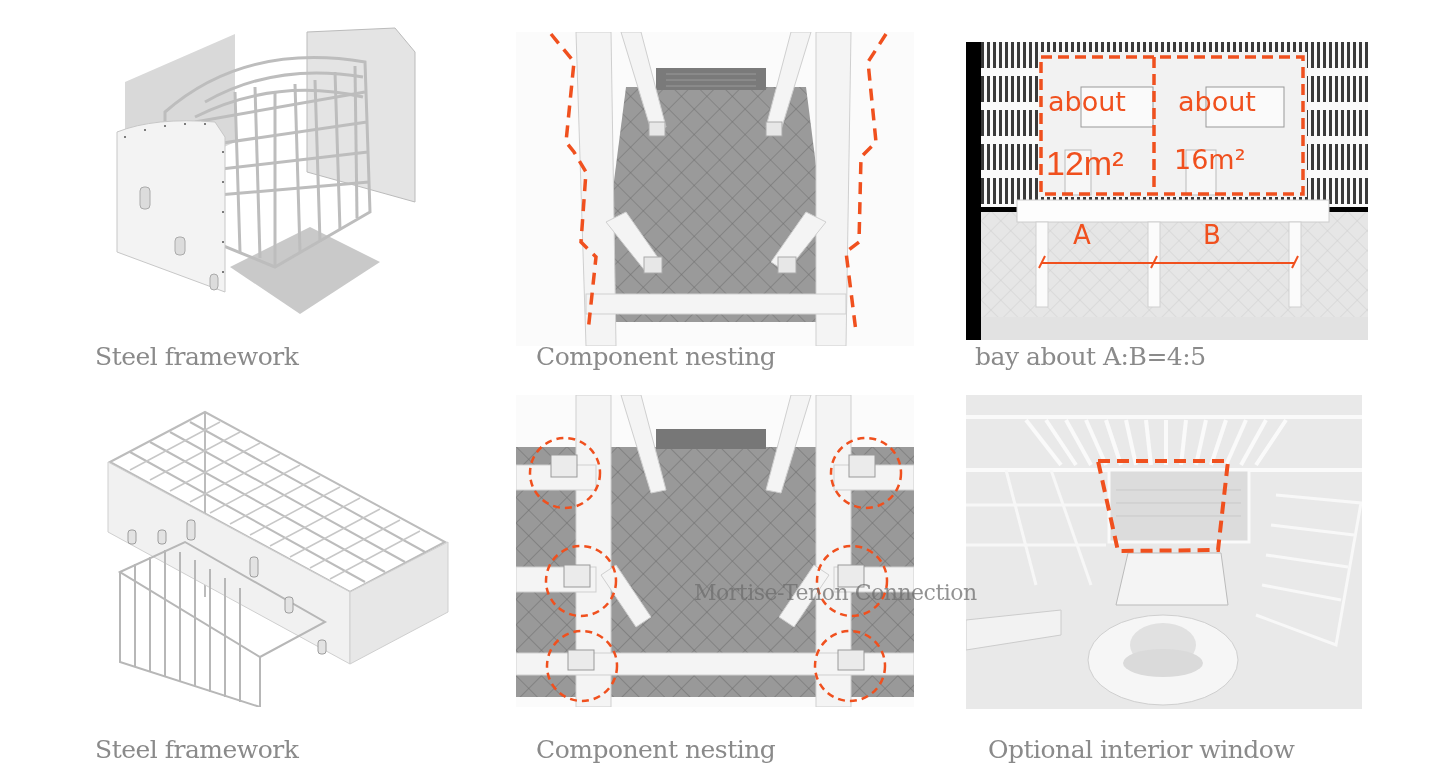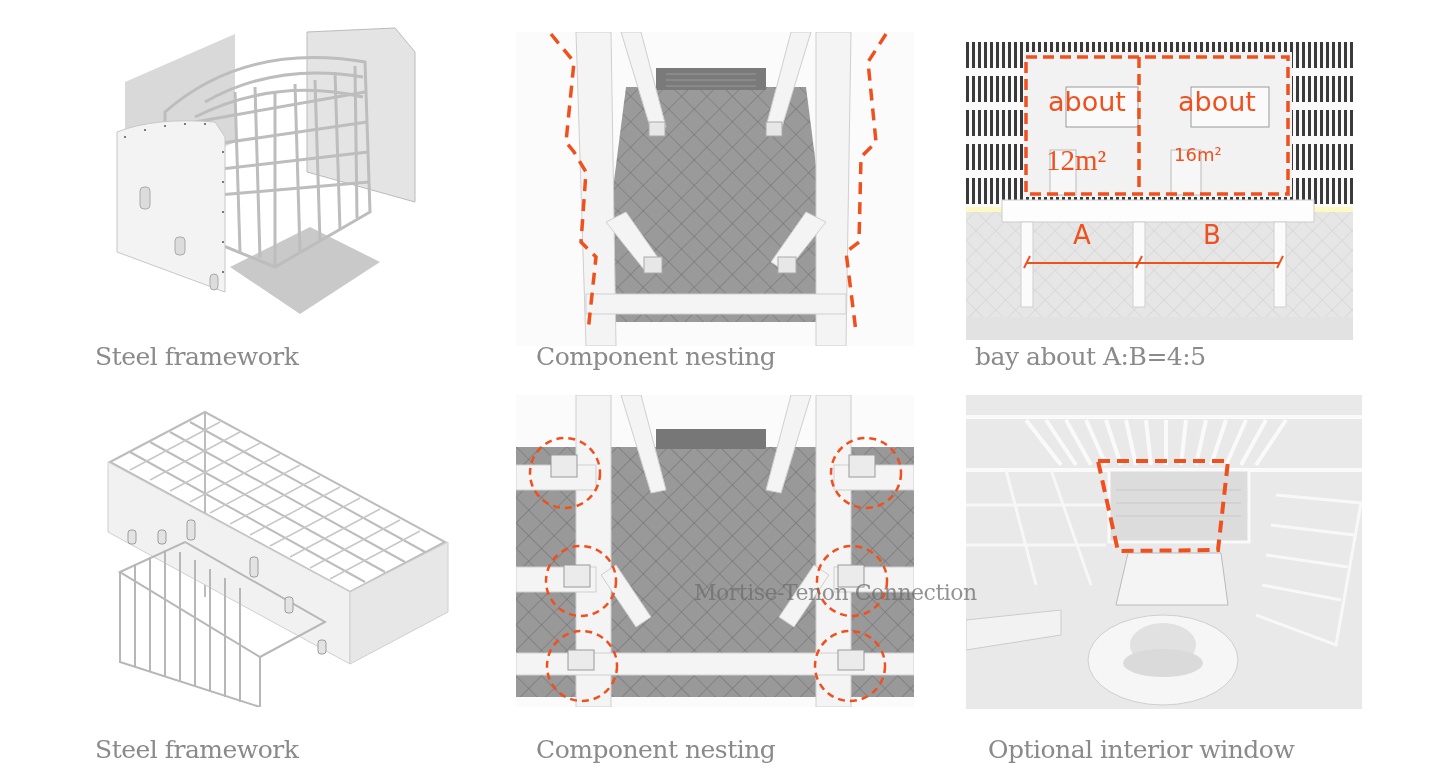--- a/index.html
+++ b/index.html
@@ -99,21 +99,21 @@
       </g>
 
     <g stroke="#F0501E" stroke-width="3.5" stroke-dasharray="12,8" fill="none">
       <polyline points="35,2 58,30 50,110 58,120 70,140 65,210 80,225 72,300"></polyline>
       <polyline points="370,2 352,30 360,110 345,125 343,210 330,220 340,300"></polyline>
     </g>
   </svg>
 </div>
 <div class="caption" style="left:536px; top:342px; width:360px;">Component nesting</div>
 
-<div class="panel" style="left:966px; top:42px; width:387px; height:298px; background:#fef9c3;">
+<div class="panel" style="left:966px; top:42px; width:387px; height:298px; background:#000000;padding-left:15px;">
   <svg width="387" height="298" viewBox="0 0 387 298">
     <defs>
       <pattern id="bars" width="6" height="34" patternUnits="userSpaceOnUse">
         <rect width="6" height="34" fill="#fafafa"></rect>
           <rect x="0" y="0" width="3" height="26" fill="#3a3a3a"></rect>
       </pattern>
       <pattern id="tile" width="14" height="14" patternUnits="userSpaceOnUse" patternTransform="rotate(45)">
         <rect width="14" height="14" fill="#e6e6e6"></rect>
           <path d="M0,0 L14,0 M0,0 L0,14" stroke="#cfcfcf"></path>
       </pattern>
@@ -142,23 +142,23 @@
     </g>
 
     <g stroke="#F0501E" stroke-width="2">
       <line x1="61" y1="221" x2="314" y2="221"></line>
       <line x1="58" y1="226" x2="64" y2="214"></line>
         <line x1="170" y1="226" x2="176" y2="214"></line>
         <line x1="311" y1="226" x2="317" y2="214"></line>
     </g>
   </svg>
   <div style="position:absolute; left:82px; top:44px; font-family:'DejaVu Sans',sans-serif; font-size:27px; color:#F0501E;">about</div>
-  <div style="position:absolute; left:80px; top:102px; font-family:Liberation Serif, serif; font-size:29px; color:#F0501E;">12m²</div>
+  <div style="position:absolute; left:80px; top:102px; font-family:Liberation Sans, sans-serif; font-size:34px; color:#F0501E;">12m²</div>
   <div style="position:absolute; left:212px; top:44px; font-family:'DejaVu Sans',sans-serif; font-size:27px; color:#F0501E;">about</div>
-  <div style="position:absolute; left:208px; top:102px; font-family:'DejaVu Sans',sans-serif; font-size:18px; color:#F0501E;">16m²</div>
+  <div style="position:absolute; left:208px; top:102px; font-family:'DejaVu Sans',sans-serif; font-size:27px; color:#F0501E;">16m²</div>
   <div style="position:absolute; left:107px; top:178px; font-family:'DejaVu Sans',sans-serif; font-size:26px; color:#F0501E;">A</div>
   <div style="position:absolute; left:237px; top:178px; font-family:'DejaVu Sans',sans-serif; font-size:26px; color:#F0501E;">B</div>
 </div>
 <div class="caption" style="left:975px; top:342px; width:360px;">bay about A:B=4:5</div>
 
 <div class="panel" style="left:70px; top:402px; width:395px; height:305px;">
   <svg width="395" height="305" viewBox="0 0 395 305">
     <g stroke="#bcbcbc" stroke-width="2" fill="none">
       <path d="M40,60 L135,10 L375,140 L280,190 Z"></path>
       <path d="M60,50 L295,180"></path>

